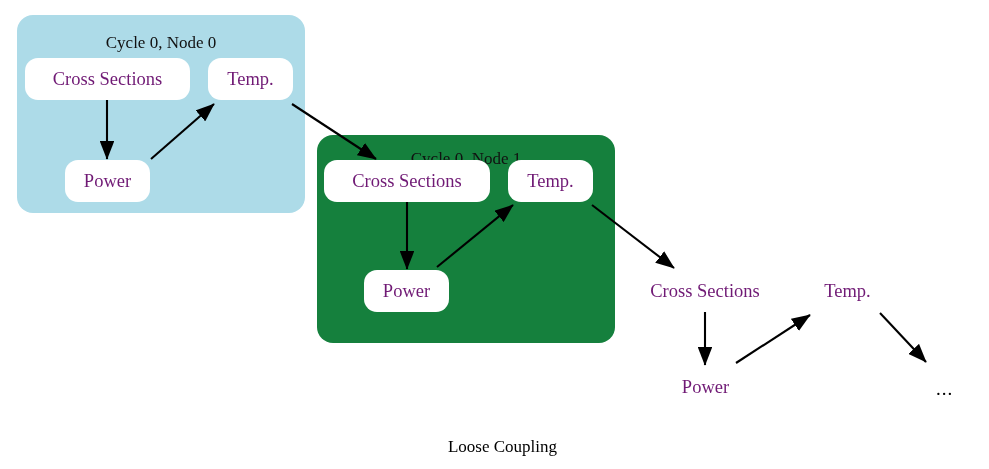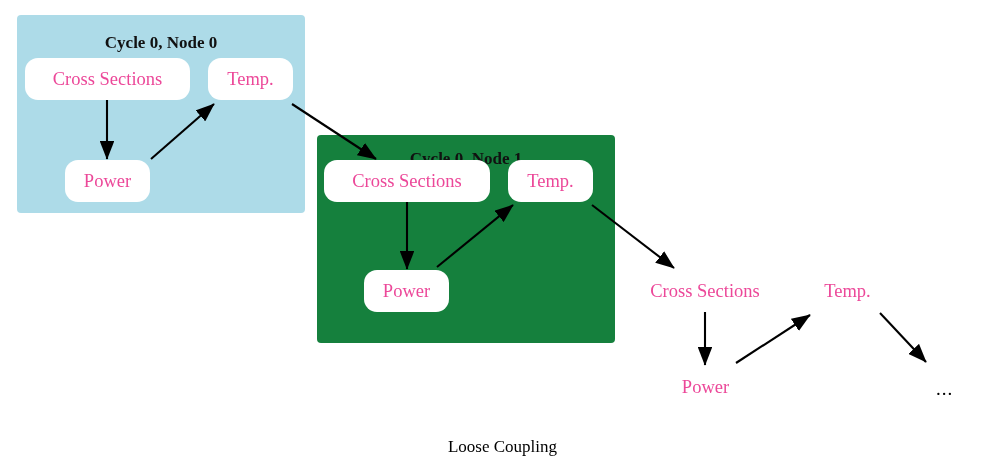--- a/index.html
+++ b/index.html
@@ -26,25 +26,24 @@
     position: absolute;
     left: 0;
     top: 0;
     width: 989px;
     height: 469px;
     pointer-events: none;
     z-index: 5;
   }
   .panel {
     position: absolute;
-    border-radius: 4px;
+    border-radius: 16px;
     background: #addbe8;
     box-sizing: border-box;
     z-index: 1;
-    font-weight: bold;
   }
   .panel-title {
     position: absolute;
     left: 0;
     right: 0;
     text-align: center;
     font-size: 17px;
     line-height: 20px;
     white-space: nowrap;
     color: #111111;
@@ -52,21 +51,21 @@
   .node-box {
     position: absolute;
     background: #ffffff;
     border-radius: 13px;
     display: flex;
     align-items: center;
     justify-content: center;
     font-size: 18.5px;
     line-height: 20px;
     white-space: nowrap;
-    color: #ec4899;
+    color: #701a75;
     box-sizing: border-box;
     z-index: 3;
   }
   .ellipsis-label {
     position: absolute;
     font-size: 19px;
     line-height: 19px;
     letter-spacing: 1px;
     color: #000000;
     z-index: 4;

